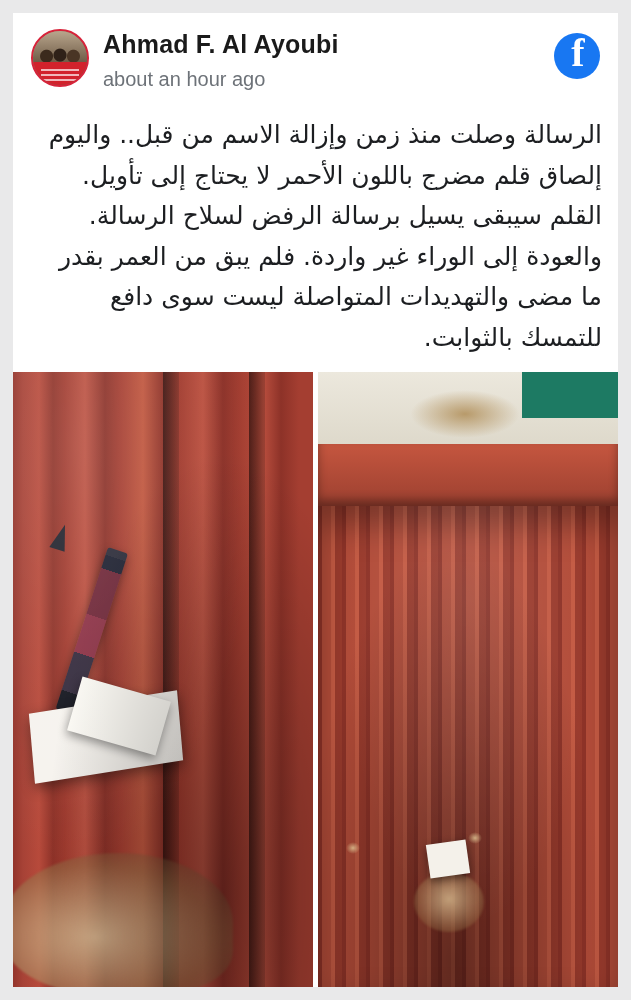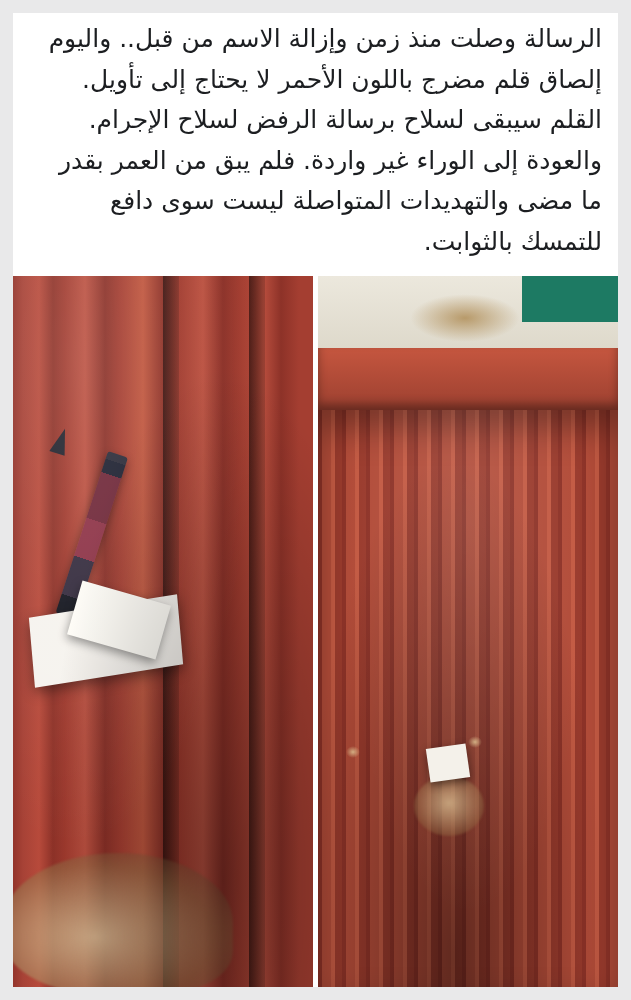--- a/index.html
+++ b/index.html
@@ -308,24 +308,41 @@
     border-radius: 50%;
   }
 </style>
 </head>
 <body>
 
 <div class="screen">
 
   <div class="post-card">
 
+    <div class="post-header">
+
+      <div class="avatar">
+        <div class="av-top"></div>
+        <div class="av-figs"></div>
+        <div class="av-band"></div>
+      </div>
+
+      <div class="header-text">
+        <div class="author-name">Ahmad F. Al Ayoubi</div>
+        <div class="timestamp">about an hour ago</div>
+      </div>
+
+      <div class="fb-logo">
+        <span>f</span>
+      </div>
+    </div>
 
     <div class="post-body">
       <p>الرسالة وصلت منذ زمن وإزالة الاسم من قبل.. واليوم إلصاق قلم مضرج باللون الأحمر لا يحتاج إلى تأويل.</p>
-      <p>القلم سيبقى لسلاح برسالة الرفض لسلاح الإجرام. والعودة إلى الوراء غير واردة. فلم يبق من العمر بقدر ما مضى والتهديدات المتواصلة ليست سوى دافع للتمسك بالثوابت.</p>
+      <p>القلم سيبقى يسيل برسالة الرفض لسلاح الرسالة. والعودة إلى الوراء غير واردة. فلم يبق من العمر بقدر ما مضى والتهديدات المتواصلة ليست سوى دافع للتمسك بالثوابت.</p>
     </div>
 
     <div class="photo-grid">
 
       <div class="photo photo-left">
         <div class="door-seam" style="left:150px"></div>
         <div class="door-seam" style="left:236px"></div>
         <div class="pen-tip"></div>
         <div class="pen"></div>
         <div class="note"></div>

